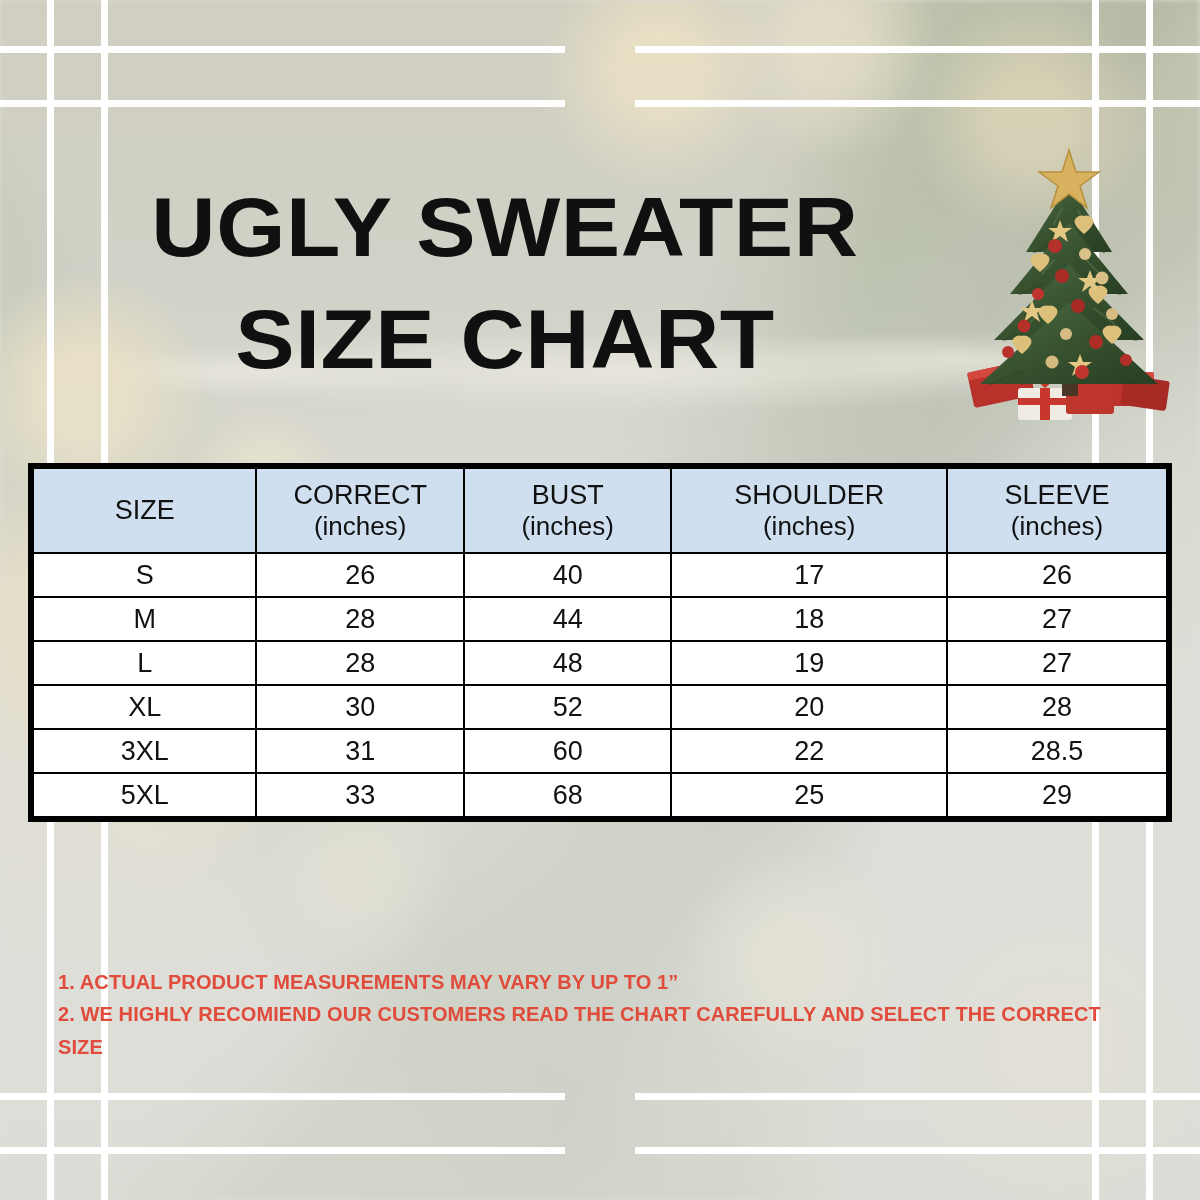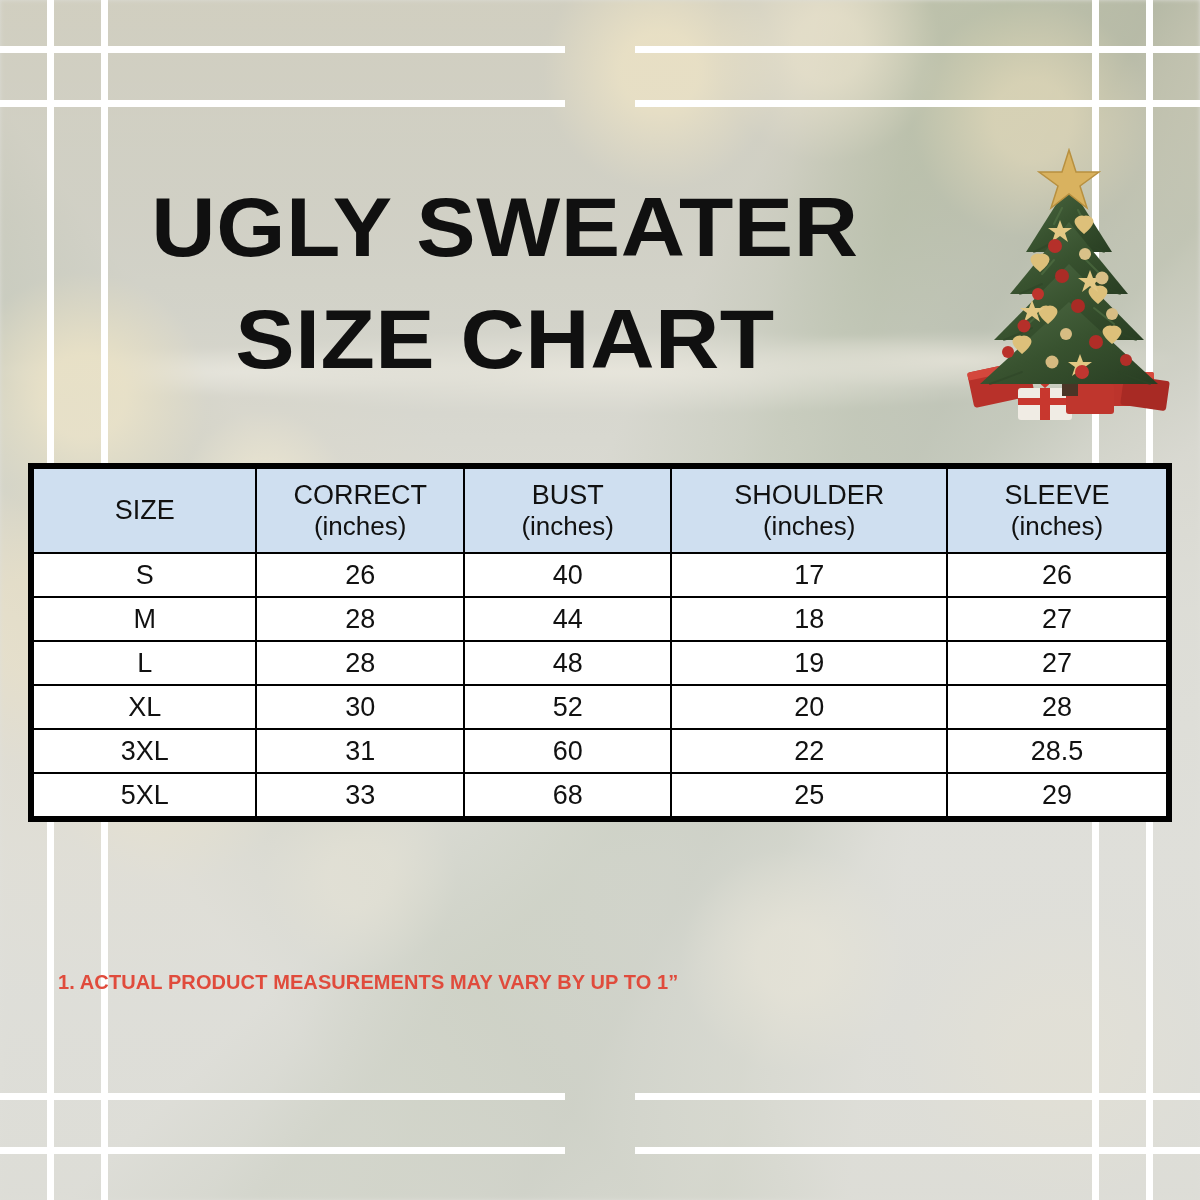--- a/index.html
+++ b/index.html
@@ -342,15 +342,16 @@
             <td>68</td>
             <td>25</td>
             <td>29</td>
           </tr>
         </tbody>
     </table>
   </div>
 
   <div class="notes">
     <span class="note">1. ACTUAL PRODUCT MEASUREMENTS MAY VARY BY UP TO 1”</span>
+    <span class="note">2. WE HIGHLY RECOMIEND OUR CUSTOMERS READ THE CHART CAREFULLY AND SELECT THE CORRECT SIZE</span>
   </div>
 
 </div>
 
 </body></html>

